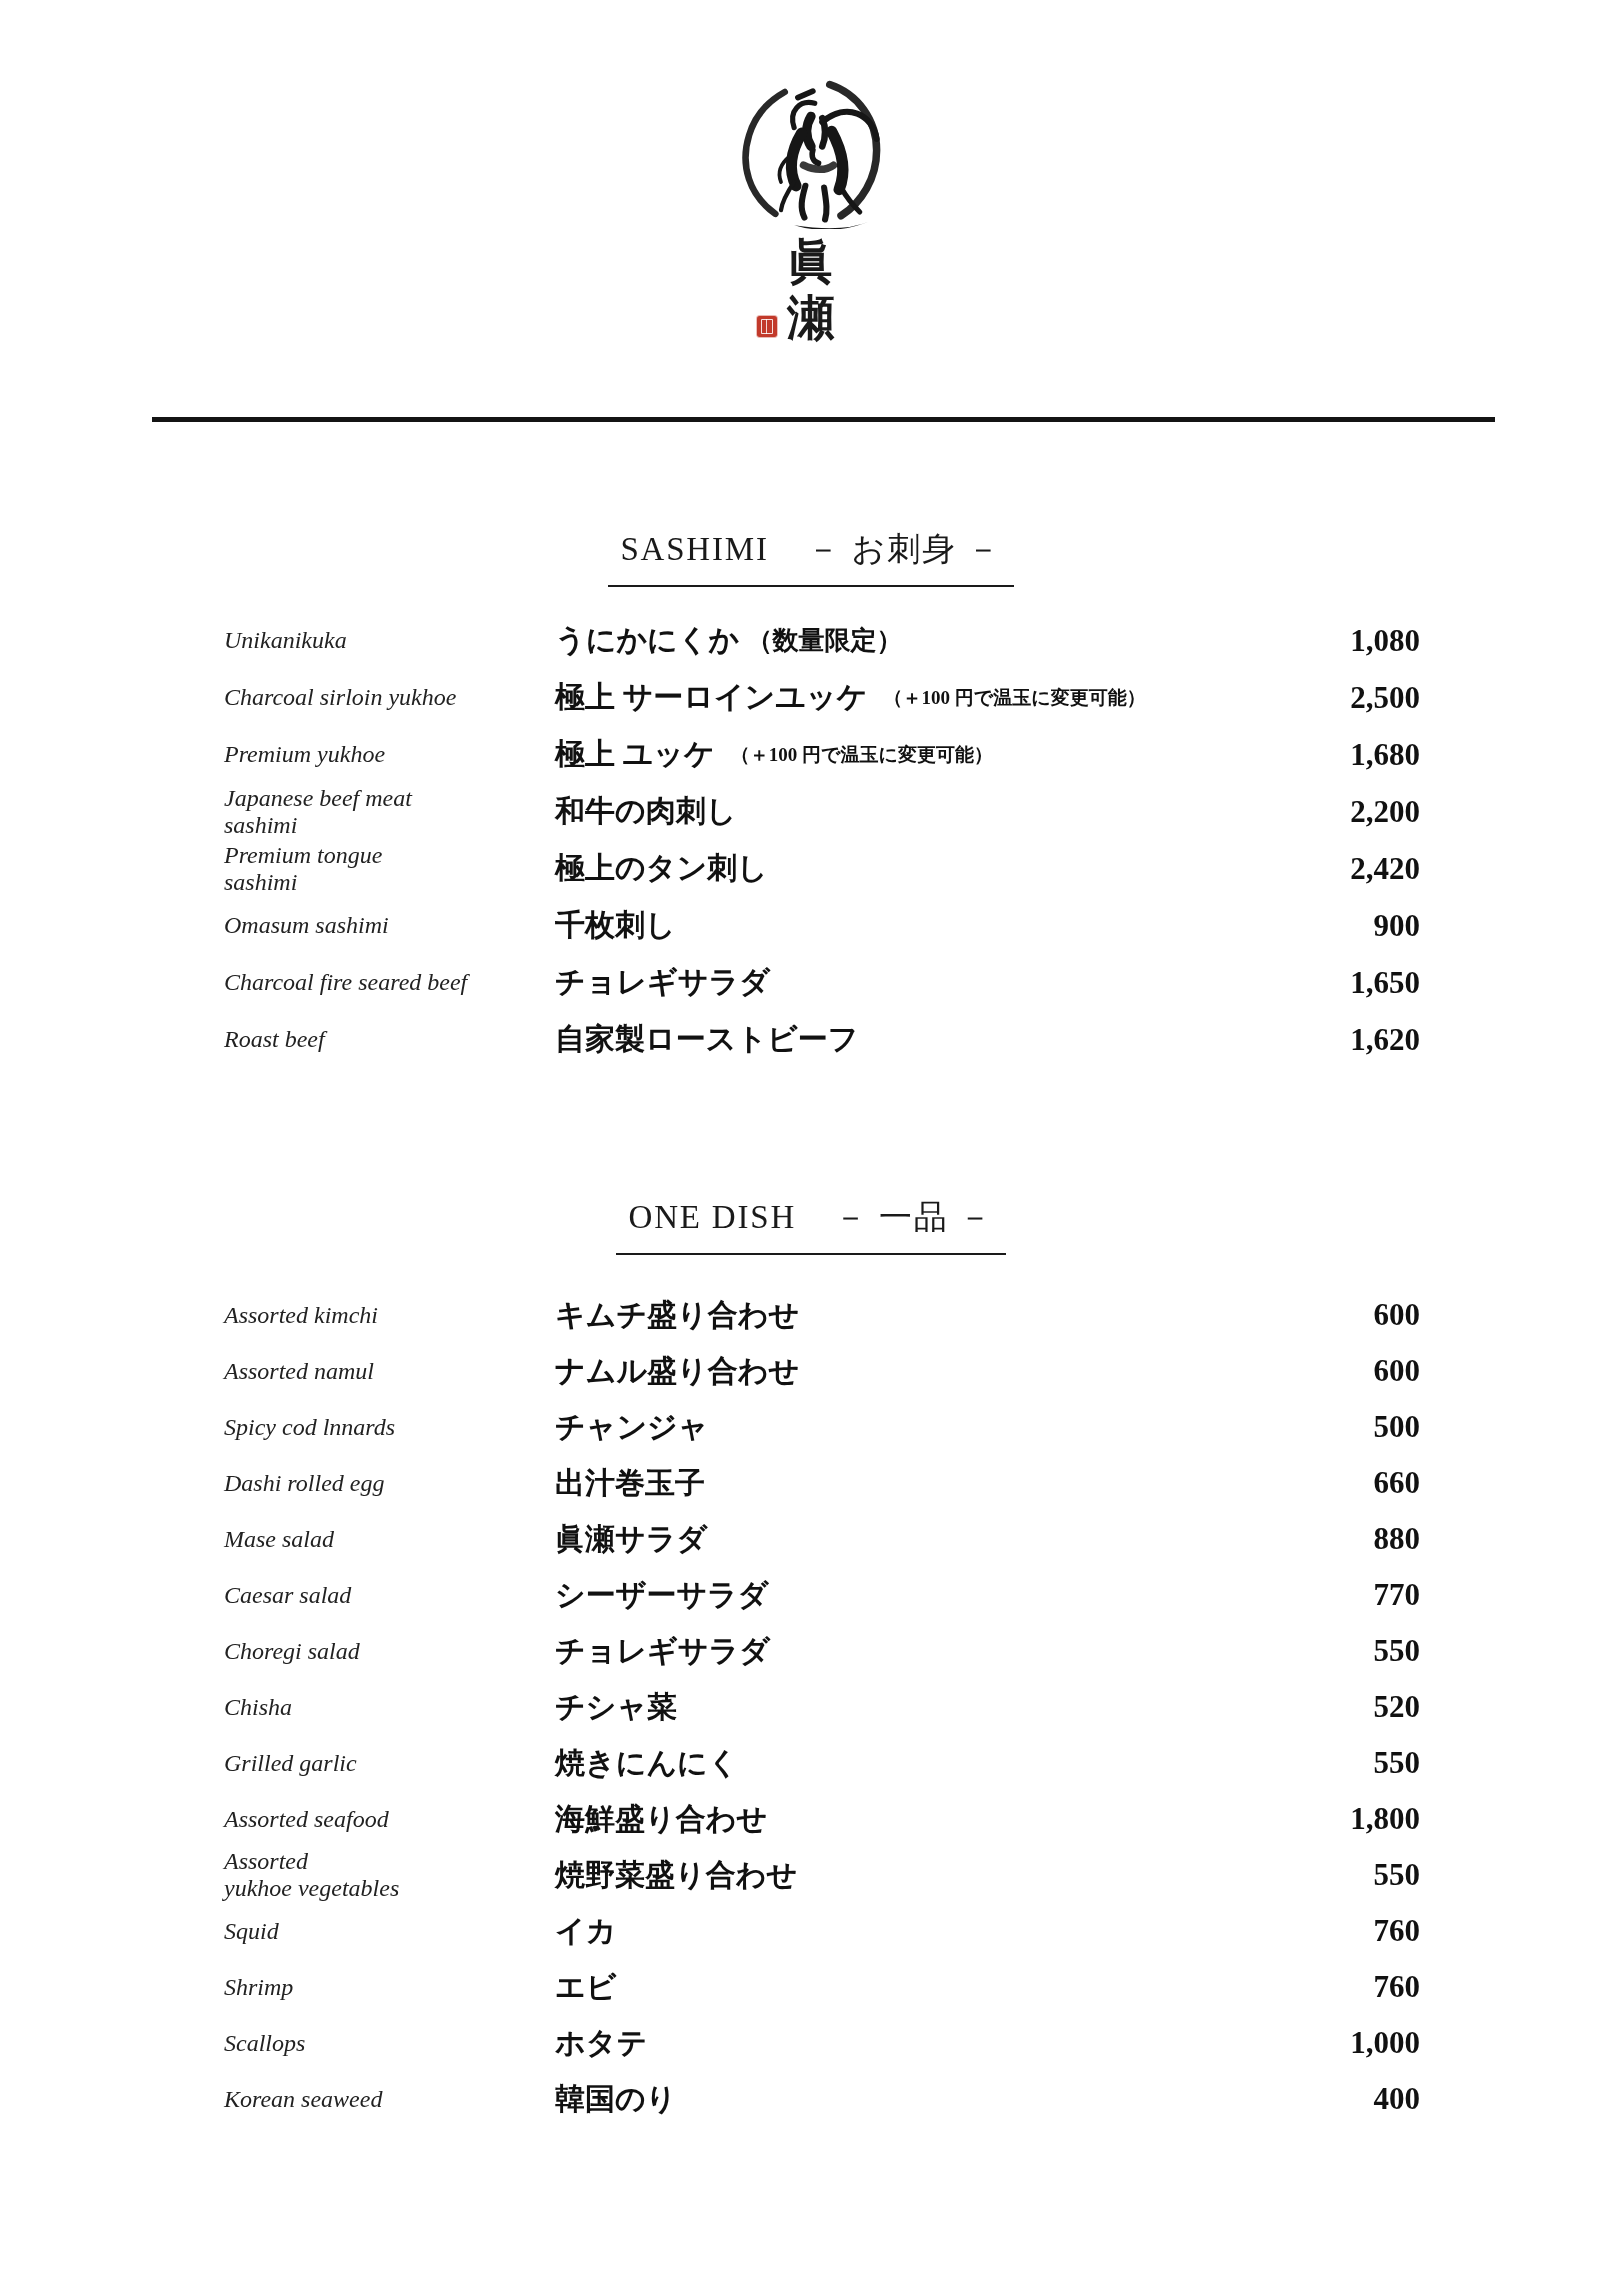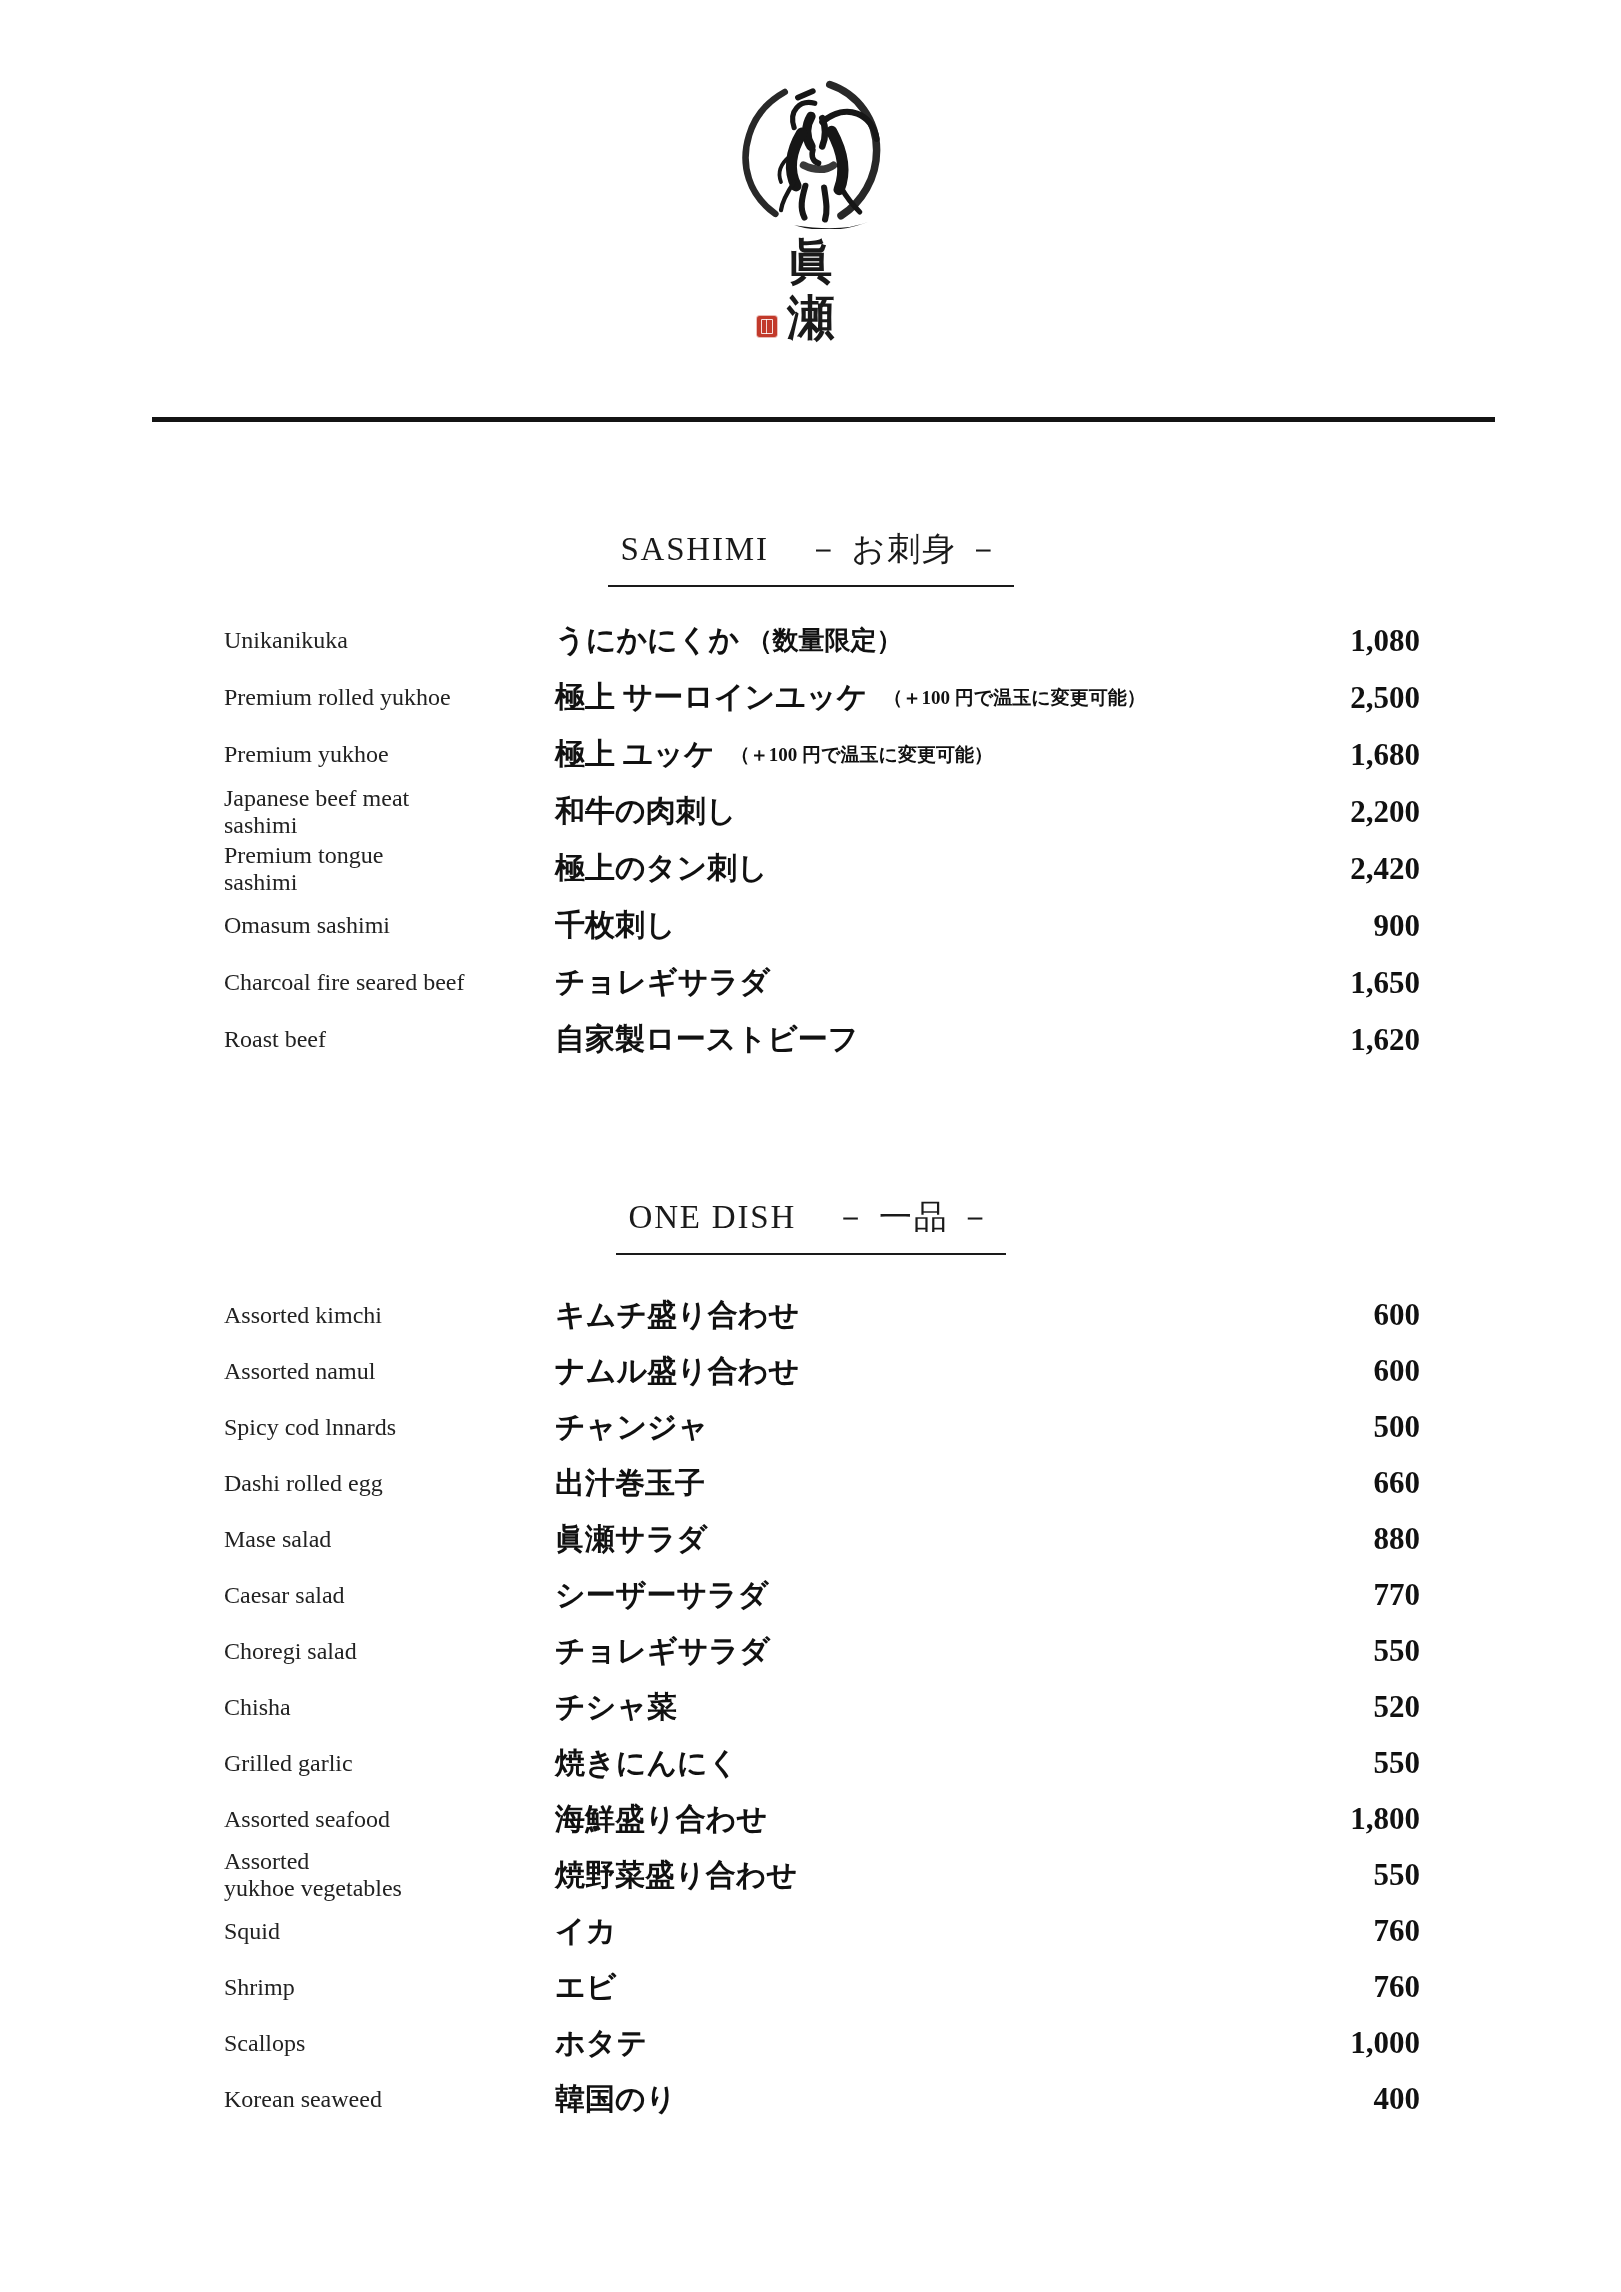--- a/index.html
+++ b/index.html
@@ -70,21 +70,21 @@
   .sec-sashimi .items{margin-top:25px;}
   .sec-onedish .items{margin-top:32px;}
 
   .row{display:flex;align-items:center;}
   .sec-sashimi .row{height:57px;}
   .sec-onedish .row{height:56px;}
 
   .c-en{
     width:331px;flex:0 0 331px;
     font-size:24px;line-height:27px;color:#222;
-    display:flex;flex-direction:column;justify-content:center;
+    display:flex;flex-direction:column;justify-content:center;font-style:italic;
   }
   .c-jp{
     flex:1 1 auto;
     font-size:30px;font-weight:700;color:#111;
     white-space:nowrap;
     display:flex;align-items:center;
   }
   .jp-paren{font-size:26px;font-weight:600;margin-left:7.2px;}
   .jp-note{font-size:19px;font-weight:700;margin-left:9px;}
   .c-price{
@@ -150,21 +150,21 @@
     <div class="c-jp">
       <span class="jp-main">うにかにくか</span>
       <span class="jp-paren">（数量限定）</span>
       <span class="jp-note"></span>
     </div>
     <div class="c-price">1,080</div>
   </div>
 
   <div class="row">
     <div class="c-en">
-            <span class="en-line">Premium rolled yukhoe</span>
+            <span class="en-line">Charcoal sirloin yukhoe</span>
           </div>
     <div class="c-jp">
       <span class="jp-main">極上 サーロインユッケ</span>
       <span class="jp-paren"></span>
       <span class="jp-note">（＋100 円で温玉に変更可能）</span>
     </div>
     <div class="c-price">2,500</div>
   </div>
 
   <div class="row">

